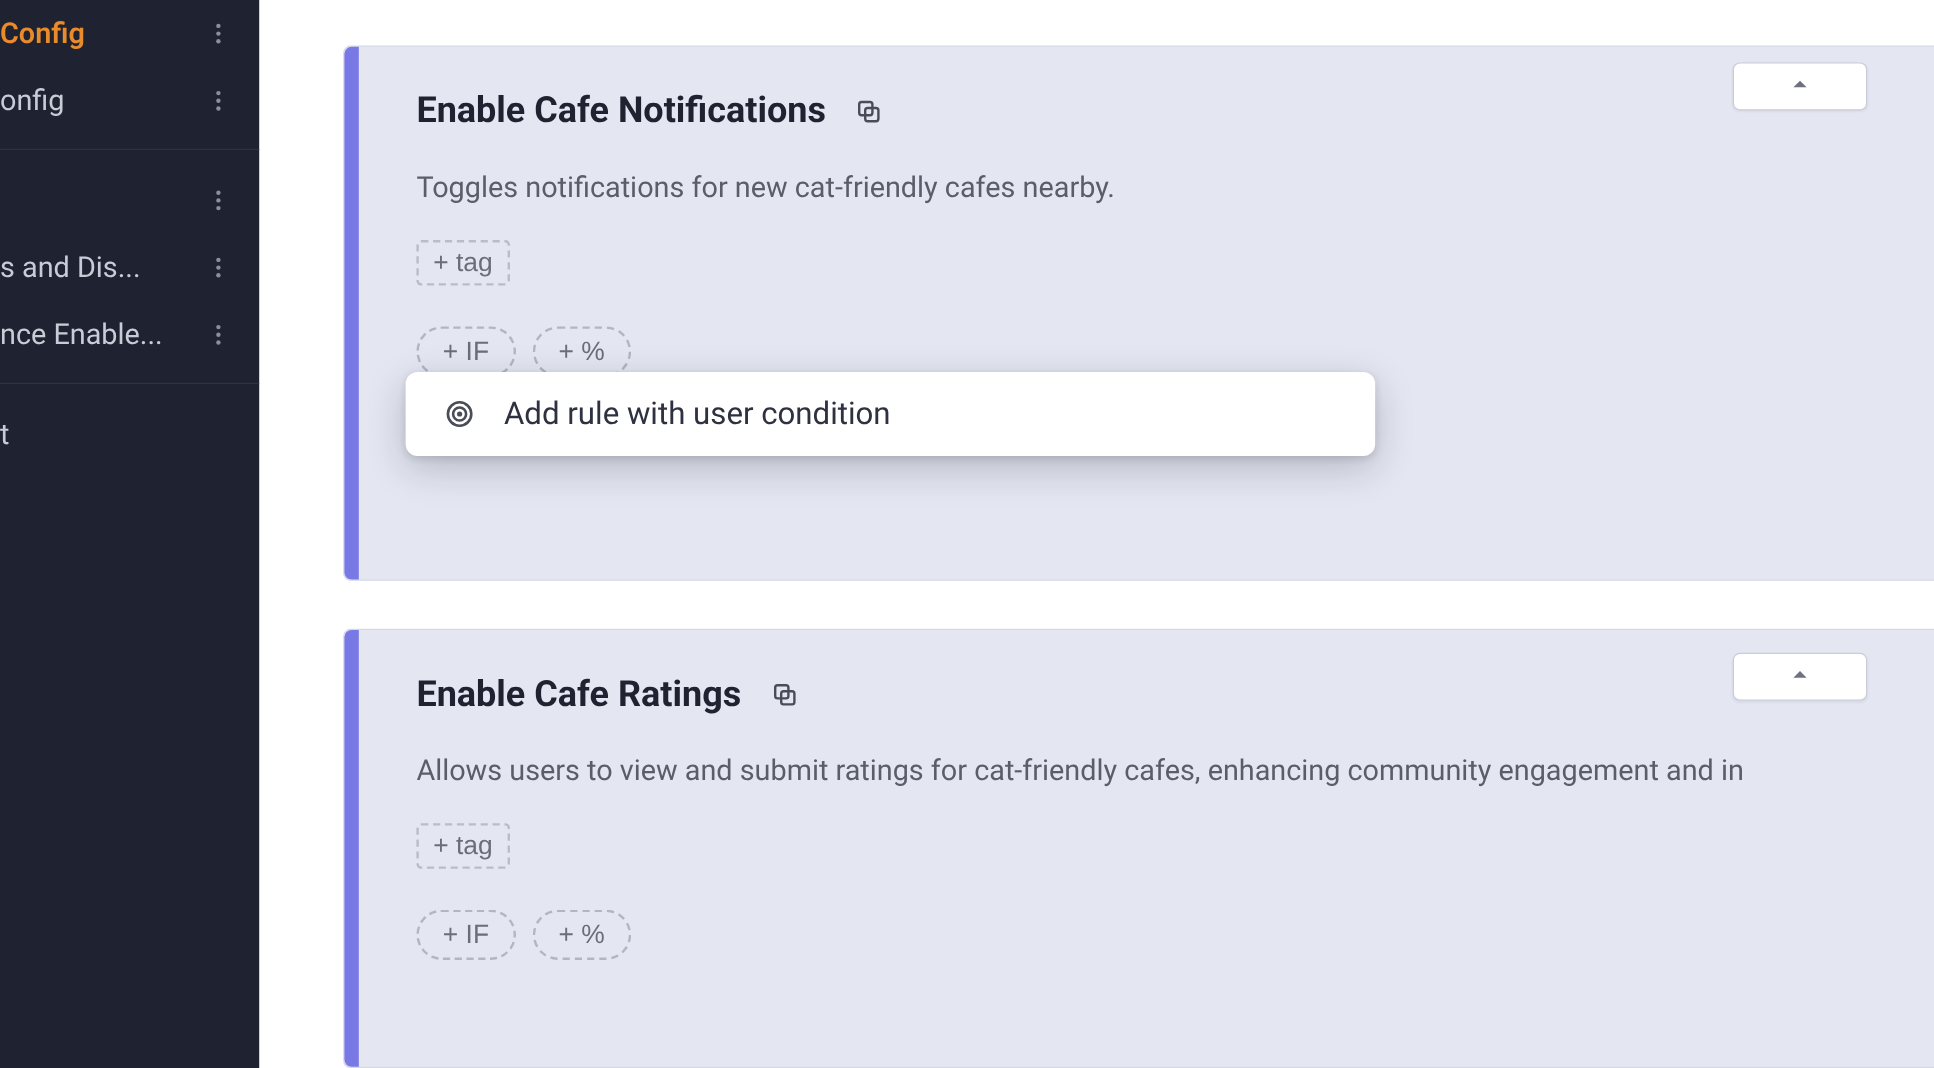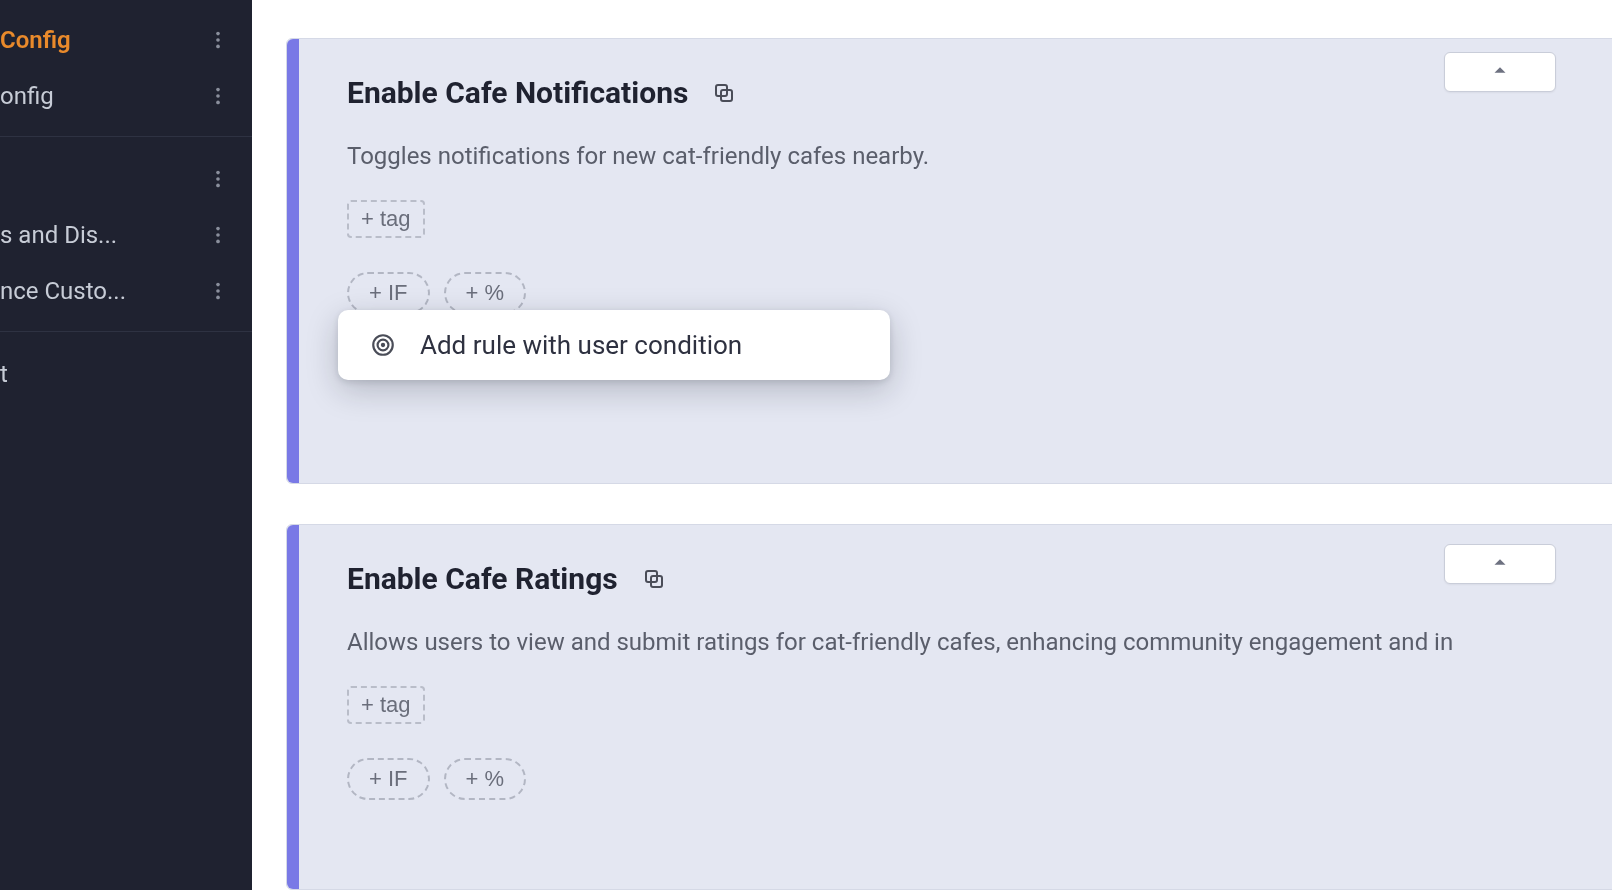--- a/index.html
+++ b/index.html
@@ -2,24 +2,24 @@
 <html><head>
 <meta charset="utf-8">
 <style>
   * { box-sizing: border-box; margin: 0; padding: 0; }
   html, body { width: 1612px; height: 890px; overflow: hidden; font-family: -apple-system, BlinkMacSystemFont, "Segoe UI", Roboto, Helvetica, Arial, sans-serif; background: #fff; }
 
   
   .sidebar {
     position: absolute;
     left: 0; top: 0; bottom: 0;
-    width: 252px;
+    width: 216px;
     background: #1f2230;
     color: #c7ccd6;
-    padding-top: 12px;
+    padding-top: 0;
   }
   .sidebar-item {
     position: relative;
     height: 56px;
     display: flex;
     align-items: center;
     padding-left: 0px;
     font-size: 24px;
     color: #c7ccd6;
     white-space: nowrap;
@@ -140,21 +140,21 @@
     height: 94px;
     background: #ffffff;
     border-top: 1px solid #e3e6ef;
     border-bottom: 1px solid #e3e6ef;
   }
 
   
   .popover {
     position: absolute;
     left: 86px;
-    width: 552px;
+    width: 808px;
     background: #fff;
     border-radius: 10px;
     box-shadow: 0 10px 32px rgba(20,22,36,0.22), 0 2px 6px rgba(20,22,36,0.12);
     overflow: hidden;
     z-index: 50;
   }
   .popover-item {
     display: flex;
     align-items: center;
     gap: 22px;
@@ -220,21 +220,21 @@
     <span class="label">s and Dis...</span>
     <span class="dots">
       <svg viewBox="0 0 24 24" width="22" height="22">
           <circle cx="12" cy="5" r="2"></circle>
           <circle cx="12" cy="12" r="2"></circle>
           <circle cx="12" cy="19" r="2"></circle>
         </svg>
     </span>
   </div>
   <div class="sidebar-item">
-    <span class="label">nce Custo...</span>
+    <span class="label">nce Enable...</span>
     <span class="dots">
       <svg viewBox="0 0 24 24" width="22" height="22">
           <circle cx="12" cy="5" r="2"></circle>
           <circle cx="12" cy="12" r="2"></circle>
           <circle cx="12" cy="19" r="2"></circle>
         </svg>
     </span>
   </div>
 
   <div class="sidebar-divider"></div>

